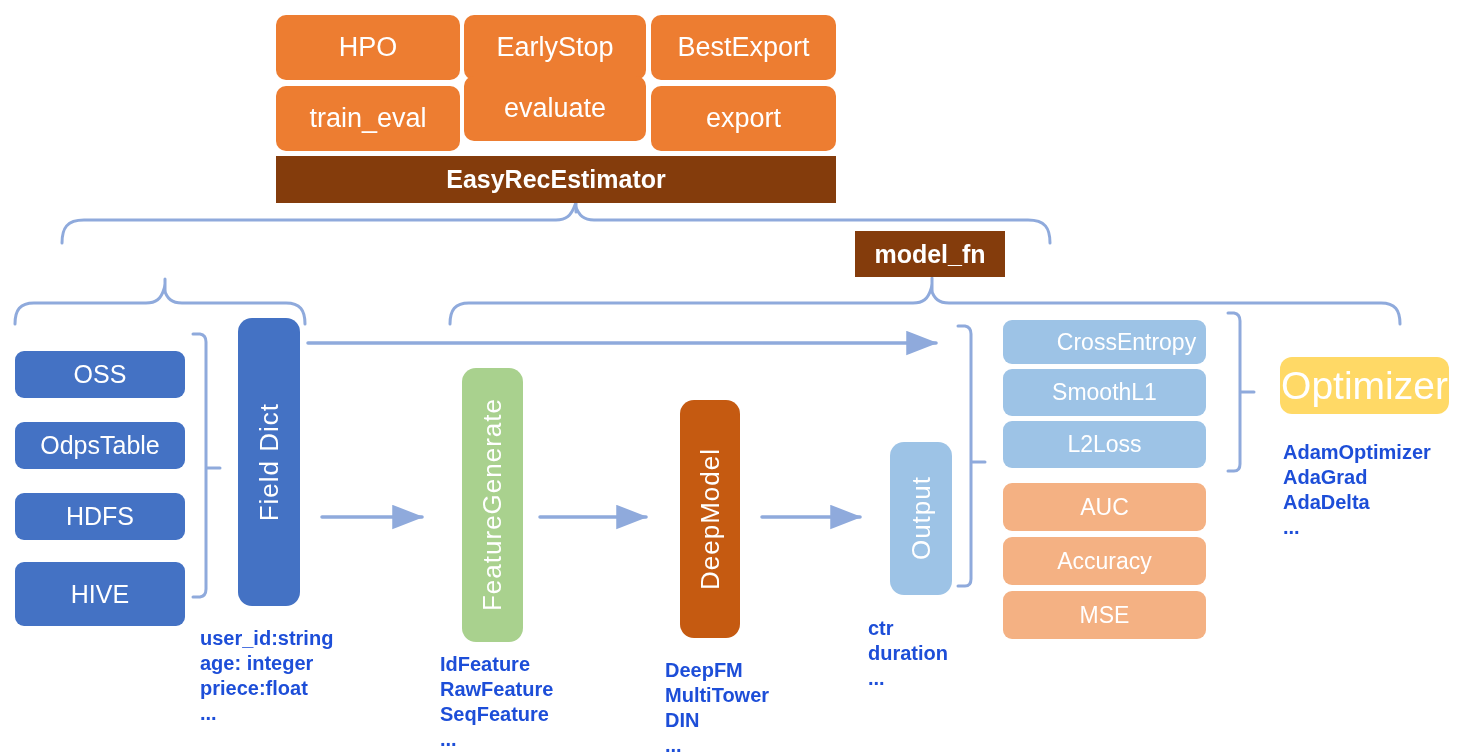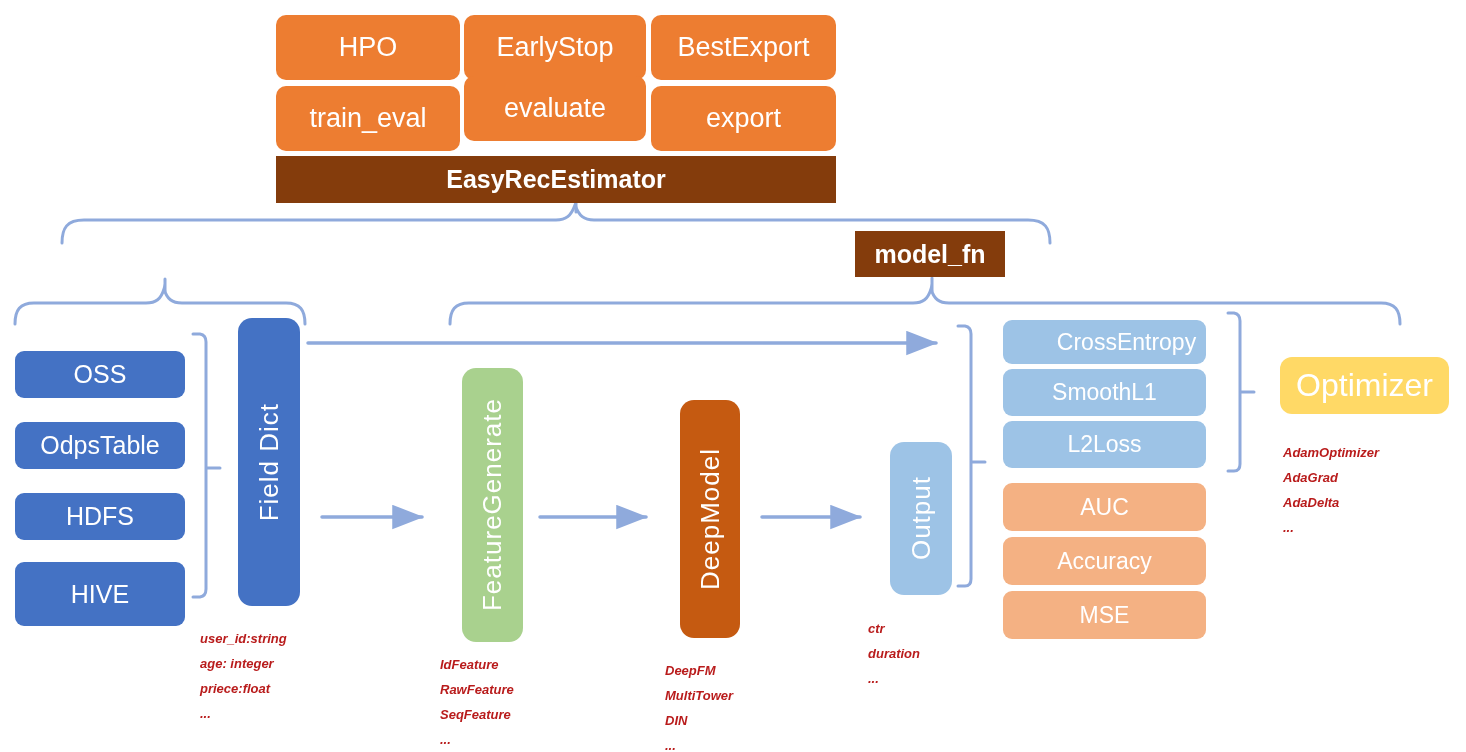--- a/index.html
+++ b/index.html
@@ -24,26 +24,25 @@
   .vbox span{
     writing-mode:vertical-rl;transform:rotate(180deg);
     font-size:26px;letter-spacing:1px;white-space:nowrap;
   }
   .fielddict{background:#4472C4;}
   .featgen{background:#A9D18E;}
   .deepmodel{background:#C55A11;}
   .outbox{background:#9DC3E6;}
   .loss{background:#9DC3E6;border-radius:9px;font-size:23px;}
   .metric{background:#F4B183;border-radius:9px;font-size:23px;}
-  .optimizer{background:#FFD966;border-radius:12px;font-size:32px;}
+  .optimizer{background:#FFD966;border-radius:12px;font-size:39px;}
   .note{
     position:absolute;z-index:2;
-    font-weight:bold;font-size:13px;line-height:25px;color:#b91c1c;
+    font-weight:bold;font-size:20px;line-height:25px;color:#1d4ed8;
     white-space:nowrap;
-    font-style:italic;
   }
 </style>
 </head>
 <body>
 
 <div id="canvas">
 
   <svg id="connectors" width="1466" height="752" viewBox="0 0 1466 752">
     <defs>
       <marker id="arr" markerWidth="12" markerHeight="10" refX="8.5" refY="3.5" orient="auto" markerUnits="strokeWidth">

